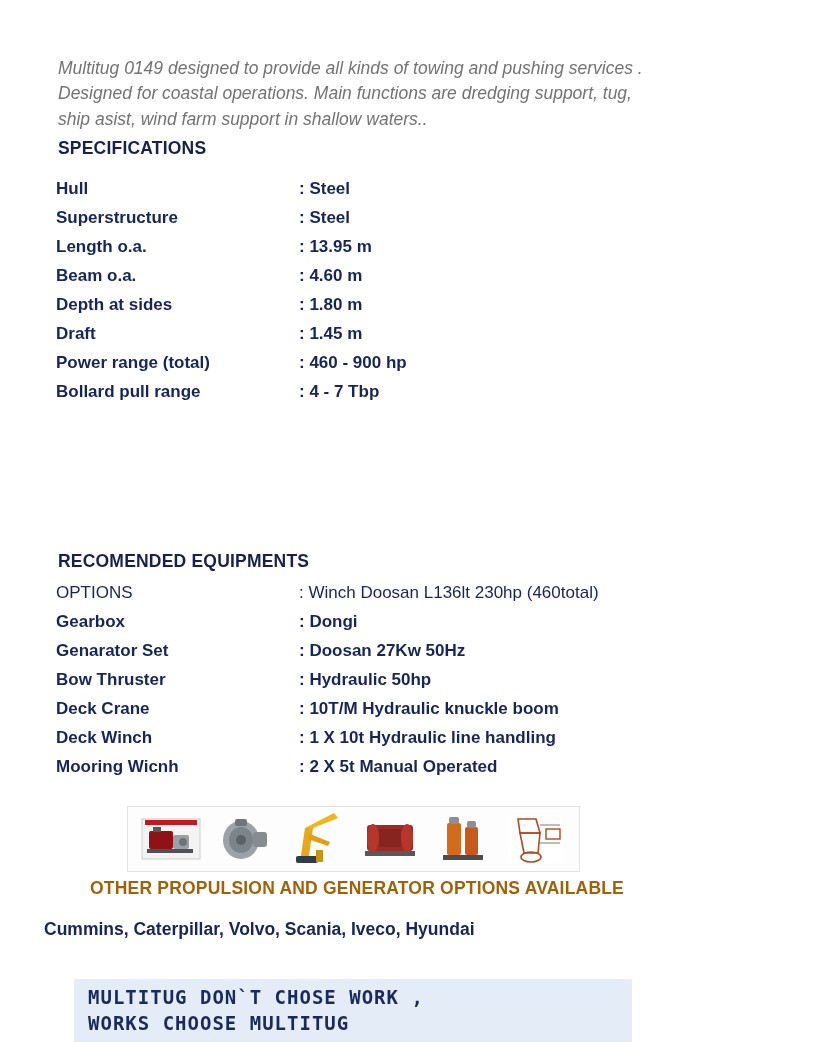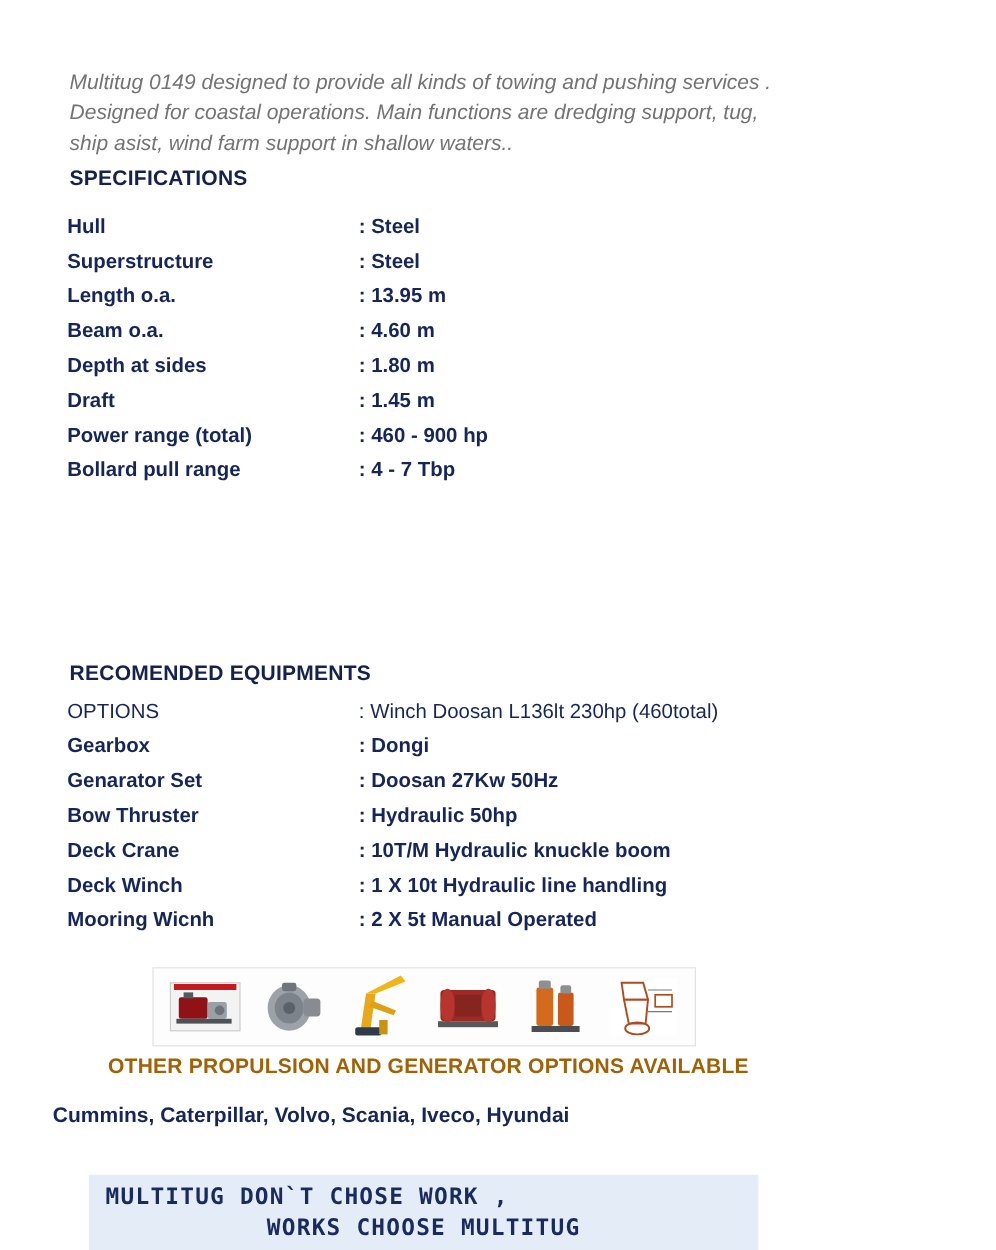--- a/index.html
+++ b/index.html
@@ -145,21 +145,21 @@
     box-sizing: border-box;
     background: #e3ecf7;
     font-family: "DejaVu Sans Mono", monospace;
     font-size: 19px;
     font-weight: bold;
     color: #1b2a5e;
     letter-spacing: 1px;
     line-height: 1.35;
   }
   .slogan-line2 {
-    text-align: center;
+    text-align: left;
   }
 </style>
 </head>
 <body>
 
 <div class="page">
 
   <p class="intro">Multitug 0149 designed to provide all kinds of towing and pushing services . Designed for coastal operations. Main functions are dredging support, tug, ship asist, wind farm support in shallow waters..</p>
 
   <div class="section-title" id="spec-title">SPECIFICATIONS</div>

